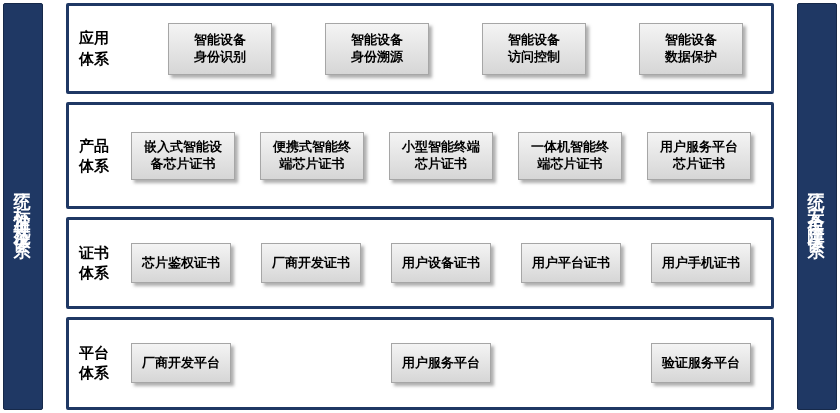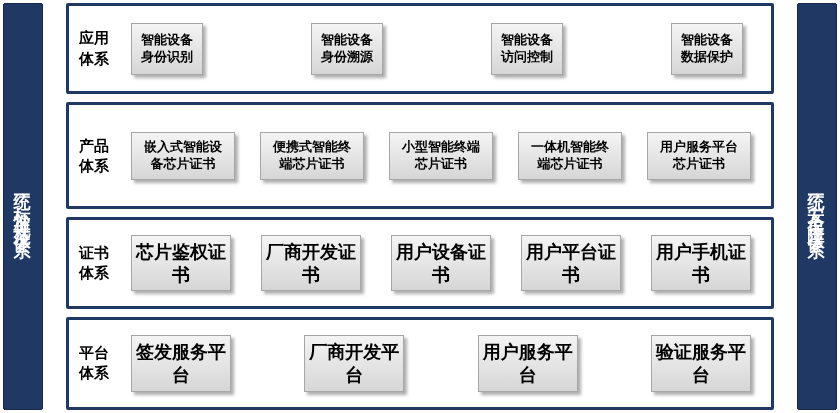--- a/index.html
+++ b/index.html
@@ -82,35 +82,36 @@
     font-weight: bold;
     text-align: center;
     white-space: pre-line;
     display: flex;
     align-items: center;
     justify-content: center;
     box-sizing: border-box;
     line-height: 1.3;
   }
   .layer-1 .node {
-    width: 72px;
+    width: 104px;
     min-height: 52px;
     font-size: 13px;
     padding: 4px 4px;
+    margin-left: 37px;
   }
   .layer-2 .node {
     width: 104px;
     min-height: 48px;
     font-size: 13px;
     padding: 4px 2px;
   }
   .layer-3 .node, .layer-4 .node {
     width: 100px;
     min-height: 40px;
-    font-size: 18px;
+    font-size: 13px;
     padding: 4px 2px;
   }
   
   .layer-1 .boxes { padding-right: 14px; }
 </style>
 </head>
 <body>
 
 <div class="canvas">
 
@@ -161,21 +162,20 @@
         <div class="node">用户设备证书</div>
         <div class="node">用户平台证书</div>
         <div class="node">用户手机证书</div>
       </div>
     </section>
 
     <section class="layer layer-4">
       <div class="row-label">平台
 体系</div>
       <div class="boxes">
-        <div class="node">签发服务平台</div>
         <div class="node">厂商开发平台</div>
         <div class="node">用户服务平台</div>
         <div class="node">验证服务平台</div>
       </div>
     </section>
 
   </div>
 
   <div class="pillar">
     <span class="v-text">统一安全保障体系</span>

